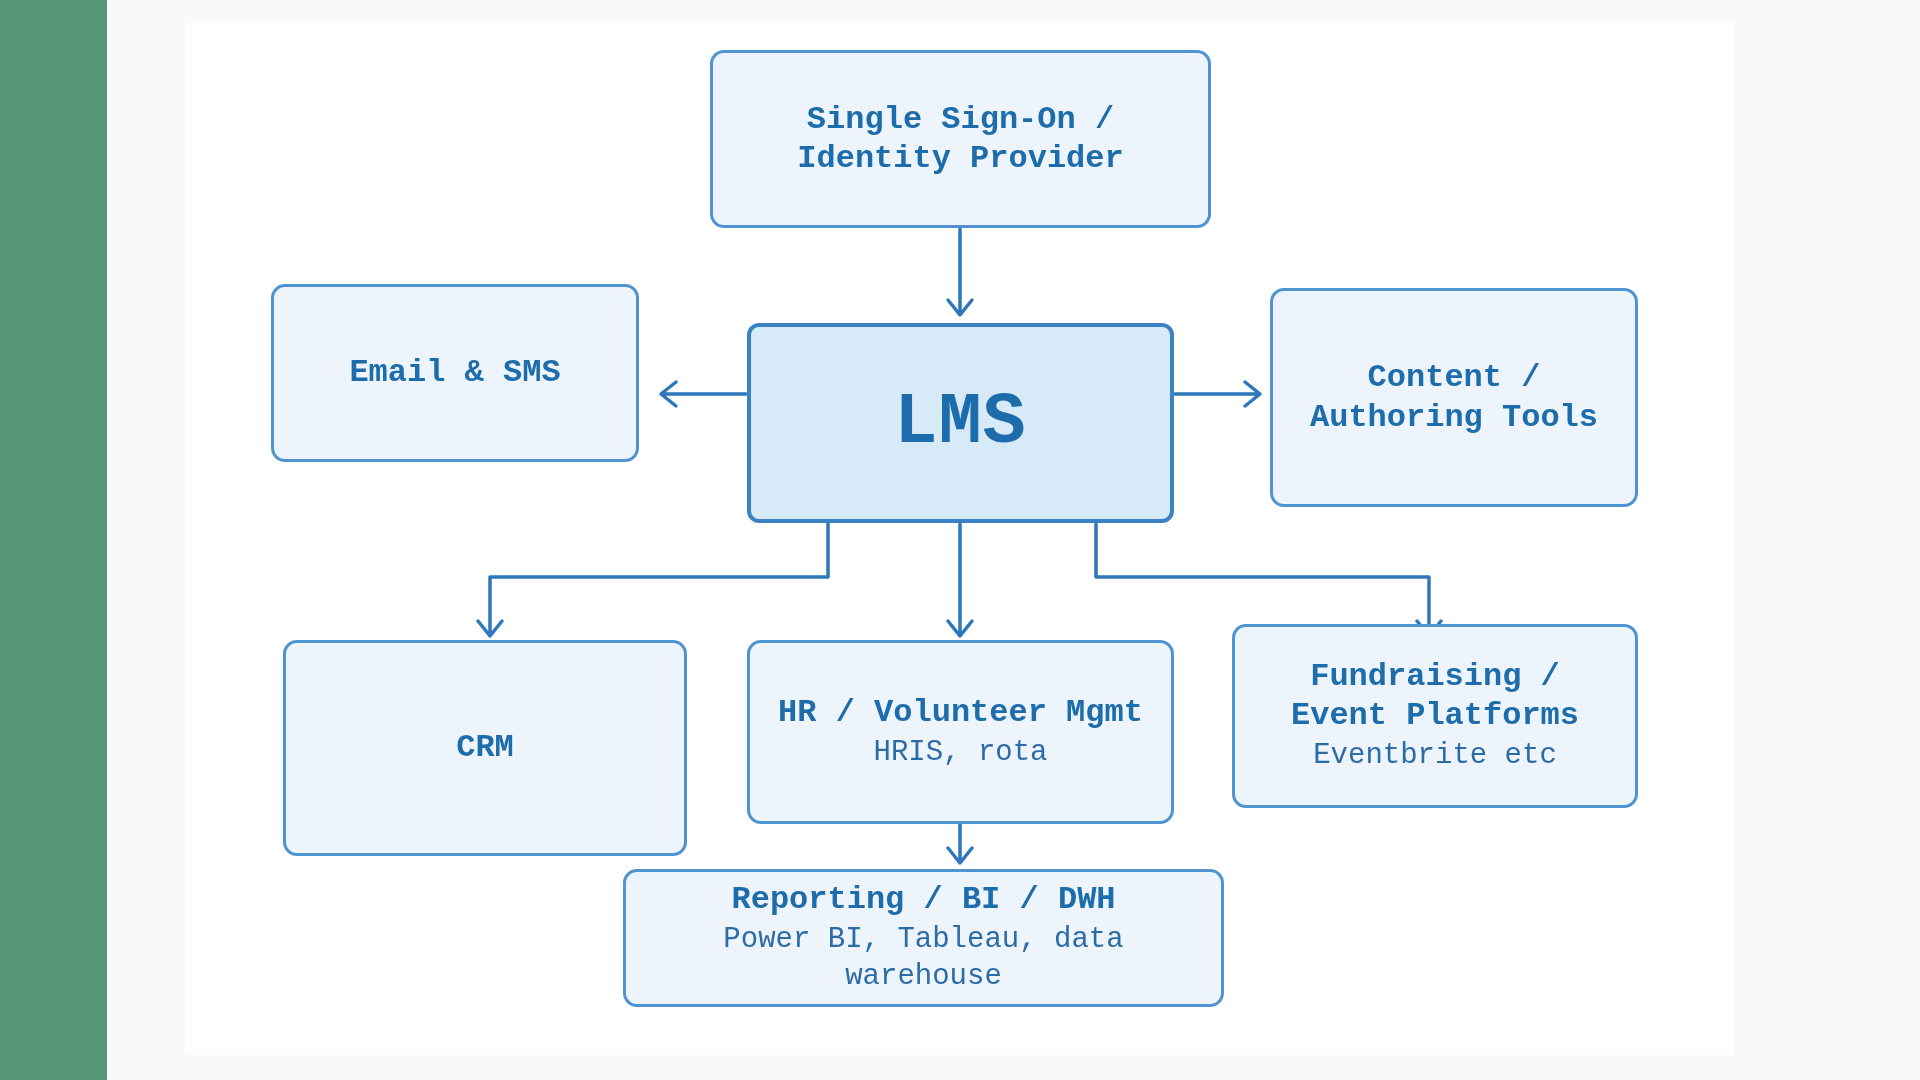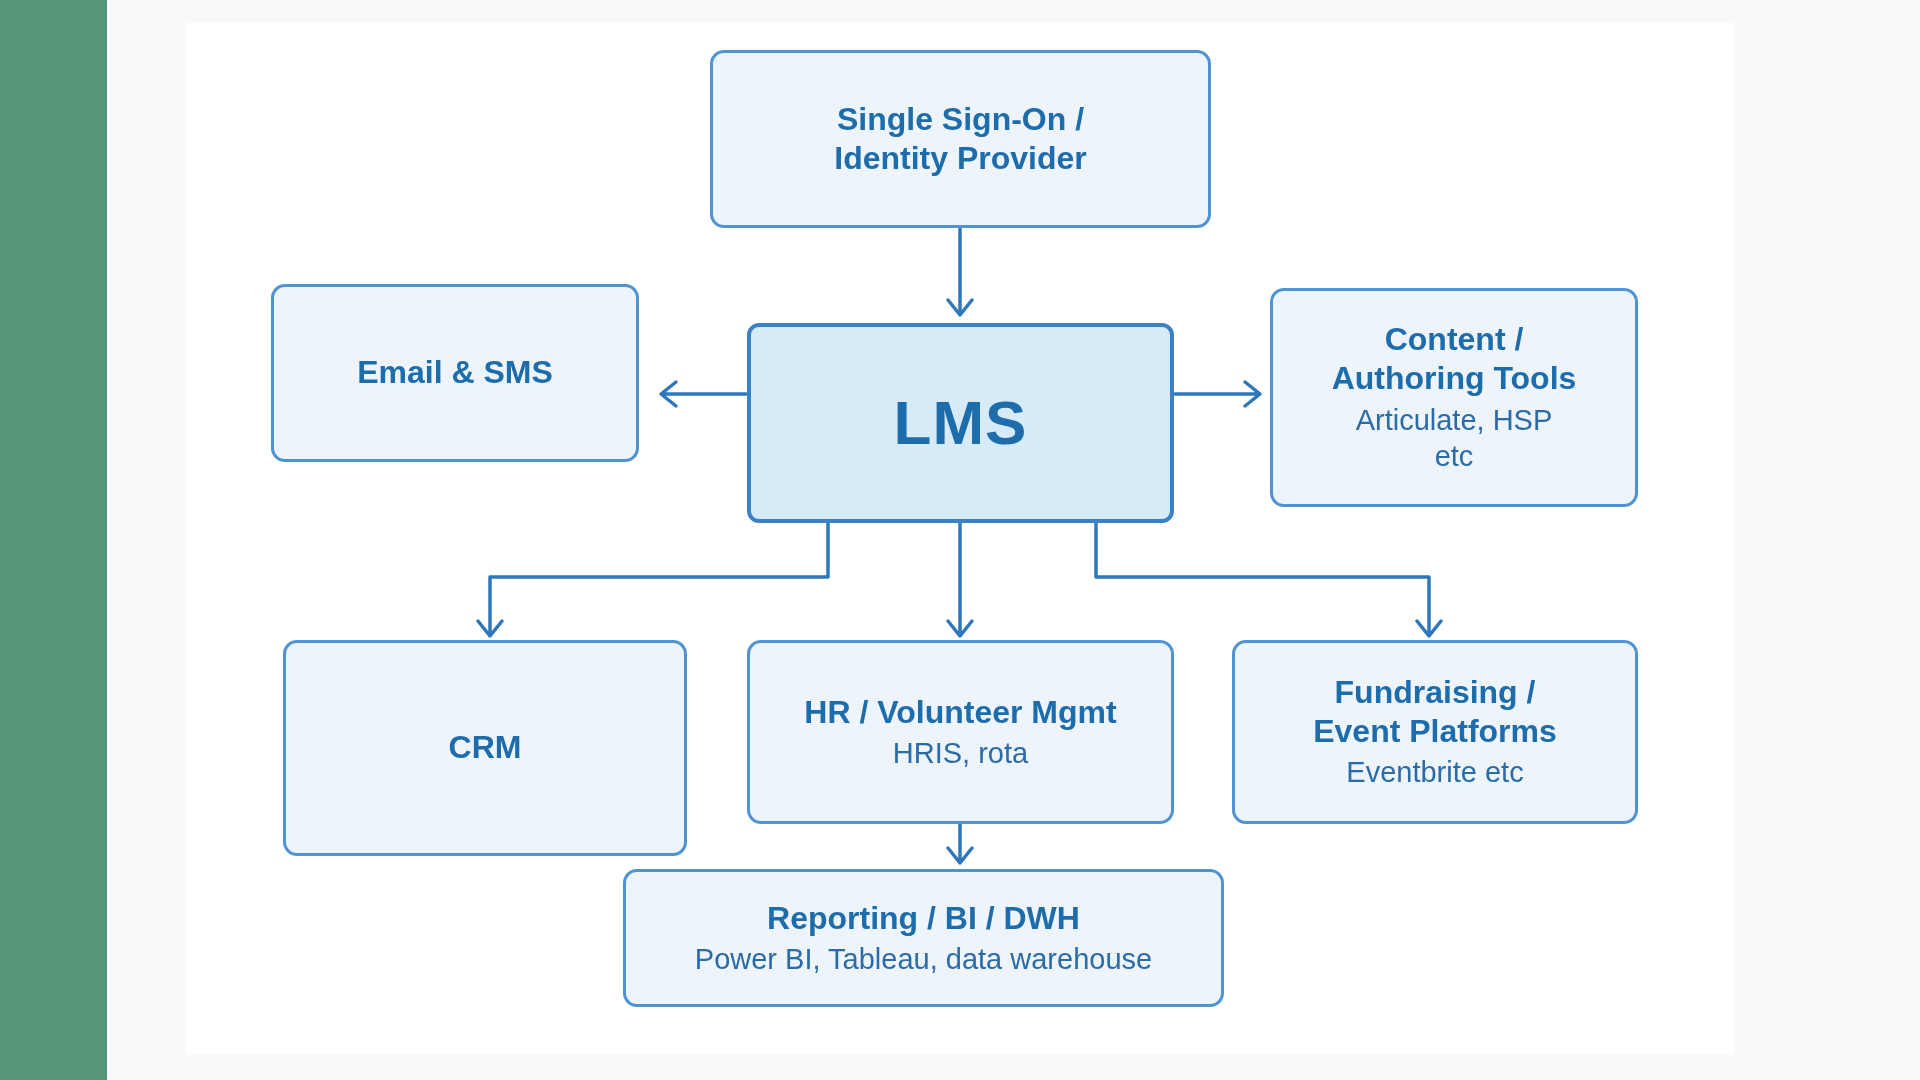--- a/index.html
+++ b/index.html
@@ -44,20 +44,21 @@
     position:absolute;
     background:var(--node-fill);
     border:3px solid var(--node-border);
     border-radius:14px;
     display:flex;
     flex-direction:column;
     align-items:center;
     justify-content:center;
     text-align:center;
     padding:6px 12px;
+    font-family:Liberation Mono, monospace;
   }
   .node-title{
     color:var(--title-text);
     font-weight:700;
     font-size:32px;
     line-height:1.22;
     white-space:pre-line;
   }
   .node-sub{
     color:var(--subtitle-text);
@@ -66,32 +67,32 @@
     line-height:1.26;
     white-space:pre-line;
     margin-top:3px;
   }
   .node-lms{
     background:var(--lms-fill);
     border:4px solid var(--lms-border);
     border-radius:12px;
   }
   .node-lms .node-title{
-    font-size:62px;
+    font-size:72px;
     line-height:1;
     letter-spacing:1px;
   }
   
   .pos-sso{left:710px;top:50px;width:501px;height:178px;}
   .pos-email{left:271px;top:284px;width:368px;height:178px;}
   .pos-lms{left:747px;top:323px;width:427px;height:200px;}
   .pos-content{left:1270px;top:288px;width:368px;height:219px;}
   .pos-crm{left:283px;top:640px;width:404px;height:216px;}
   .pos-hr{left:747px;top:640px;width:427px;height:184px;}
-  .pos-fund{left:1232px;top:640px;width:406px;height:184px;}
+  .pos-fund{left:1232px;top:624px;width:406px;height:184px;}
   .pos-report{left:623px;top:869px;width:601px;height:138px;}
 </style>
 </head>
 <body>
 
 <div class="sidebar-strip"></div>
 
 <div class="canvas"></div>
 
 <svg class="edges" viewBox="0 0 1920 1080">
@@ -120,22 +121,20 @@
   <div class="node-title">Email &amp; SMS</div>
 </div>
 
 <div class="node node-lms pos-lms">
   <div class="node-title">LMS</div>
 </div>
 
 <div class="node pos-content">
   <div class="node-title">Content /
 Authoring Tools</div>
-  <div class="node-sub">Articulate, HSP
-etc</div>
 </div>
 
 <div class="node pos-crm">
   <div class="node-title">CRM</div>
 </div>
 
 <div class="node pos-hr">
   <div class="node-title">HR / Volunteer Mgmt</div>
   <div class="node-sub">HRIS, rota</div>
 </div>

